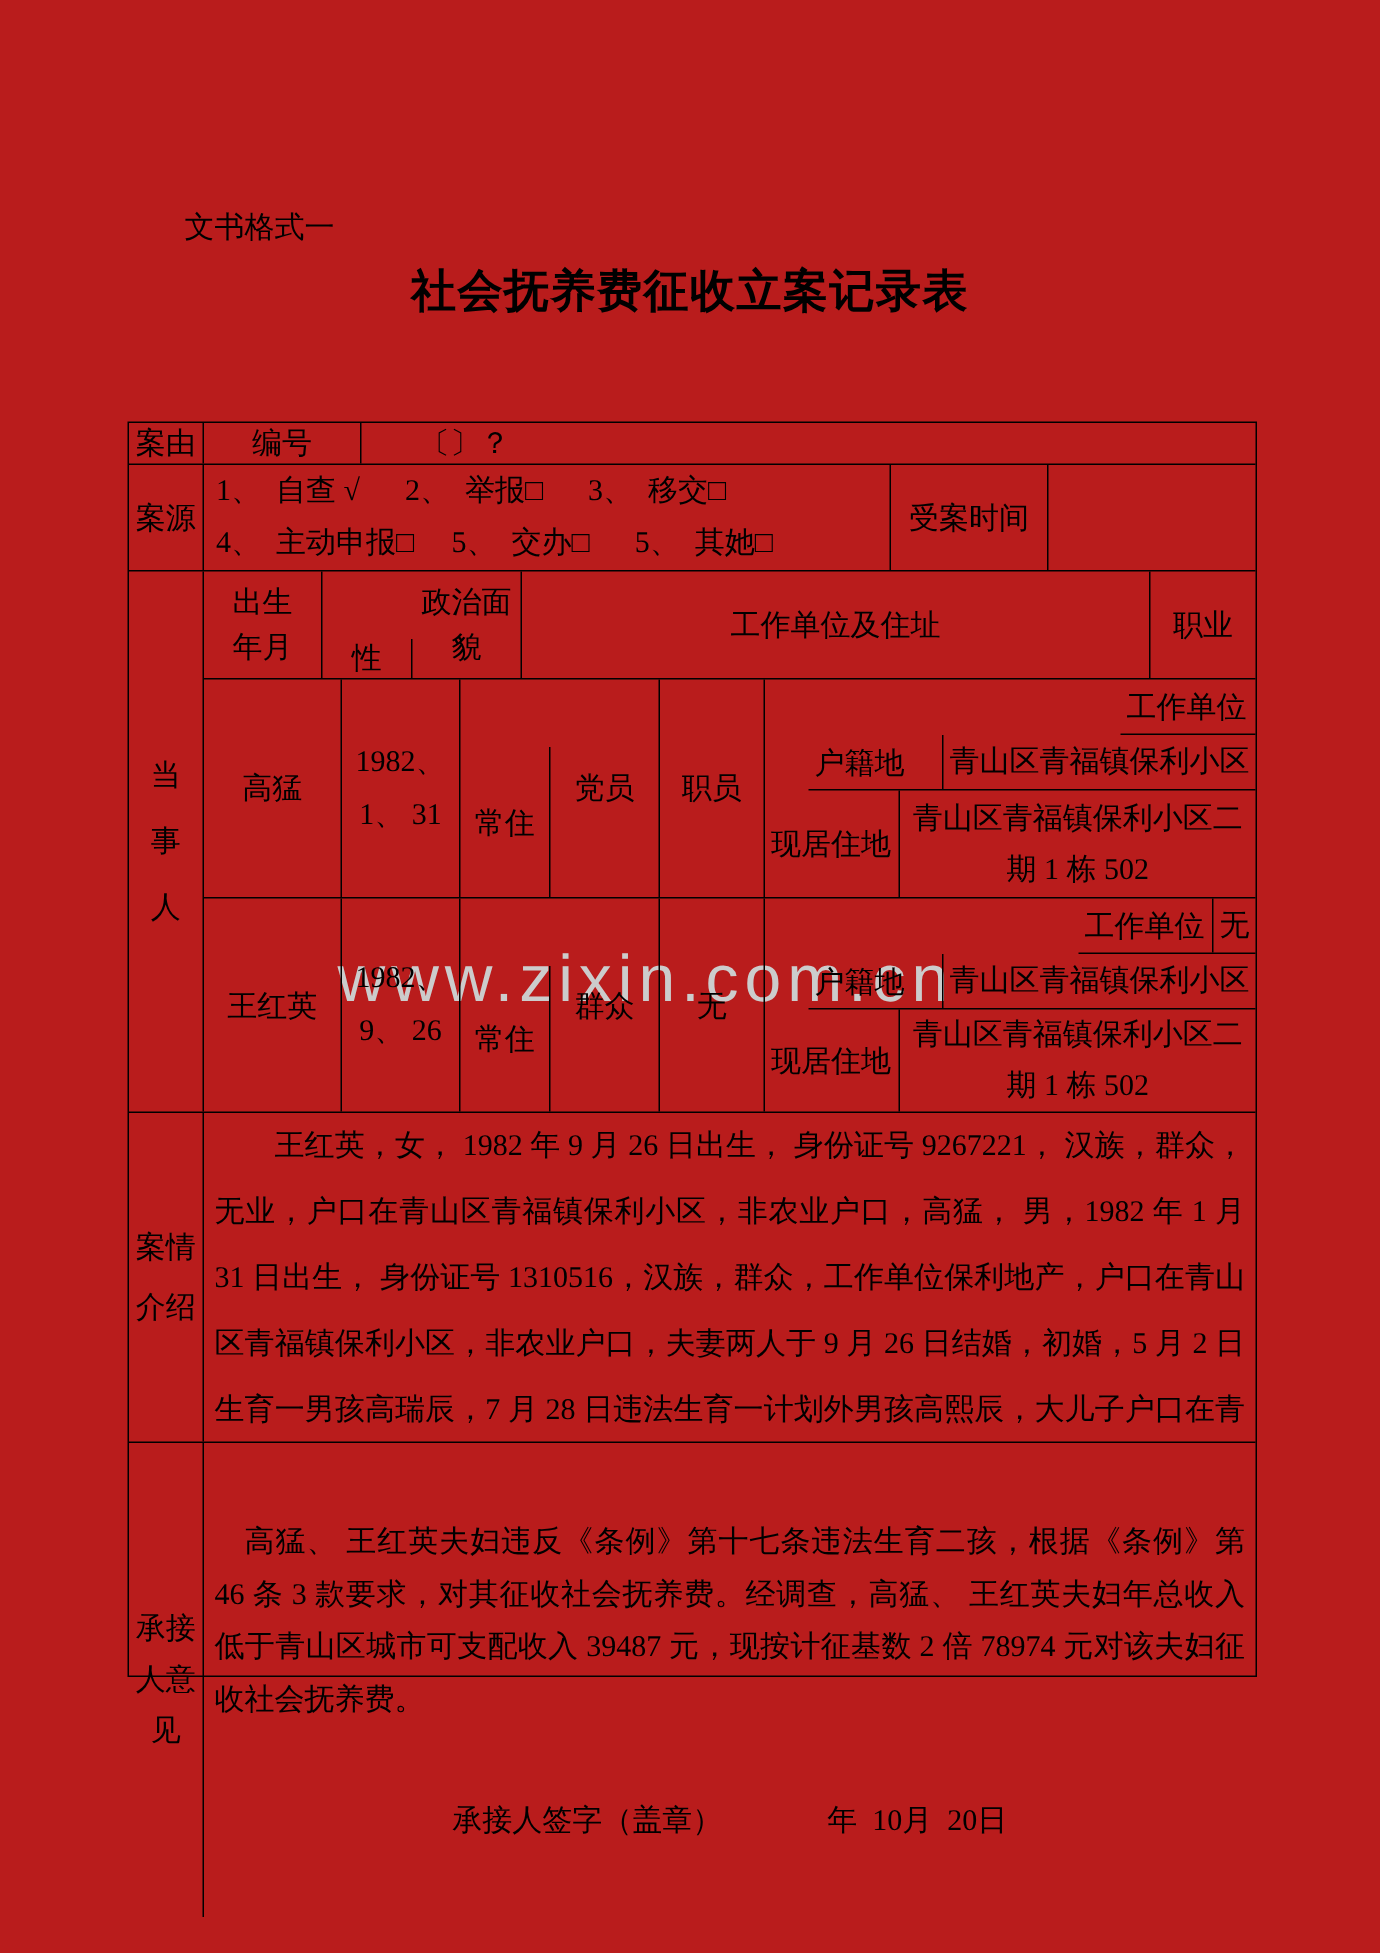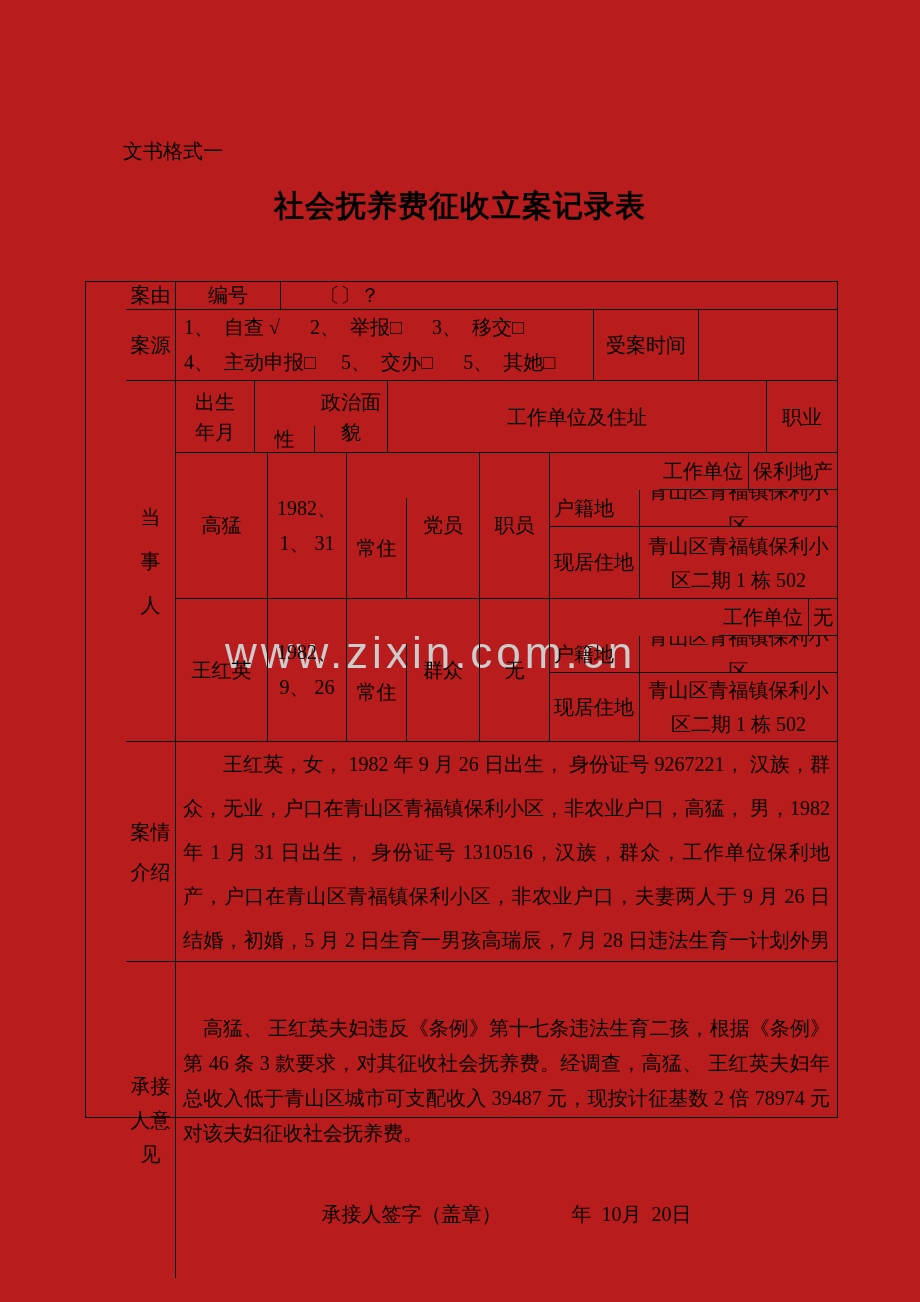--- a/index.html
+++ b/index.html
@@ -6,33 +6,33 @@
   html,body { background:#ffffff; }
   body {
     width:920px; height:1302px;
     font-family:"Liberation Serif","DejaVu Serif",serif;
     color:#000;
   }
   .page { position:relative; width:920px; height:1302px; background:#b91c1c; overflow:hidden;text-decoration:underline; }
 
   .doc-label { position:absolute; left:123px; top:138px; font-size:20px; }
   .title {
-    position:absolute; left:0; top:186px; width:920px;
+    position:absolute; left:0; top:174px; width:920px;
     text-align:center; font-size:30px; font-weight:bold; letter-spacing:1px;
   }
   .watermark {
     position:absolute; left:225px; top:628px;
     font-size:44px; letter-spacing:4px; color:#cccccc;
     font-family:"Liberation Sans","DejaVu Sans",sans-serif;
   }
 
   .tbl {
     position:absolute; left:85px; top:281px; width:753px; height:837px;
     border:1px solid #000; display:flex; flex-direction:column;
-    font-size:20px; background:transparent;padding-left:40px;
+    font-size:20px; background:transparent;
   }
   .row { display:flex; border-bottom:1px solid #000; }
   .row:last-child { border-bottom:none; }
   .cell {
     border-right:1px solid #000;
     display:flex; align-items:center; justify-content:center;
     text-align:center; white-space:pre-wrap; overflow:hidden;
   }
   .row > .cell:last-child { border-right:none; }
 
@@ -133,21 +133,20 @@
         <div class="prow person1">
           <div class="cell pc-name">高猛</div>
           <div class="cell pc-birth vlabel">1982、
 1、 31</div>
           <div class="cell pc-res">常住</div>
           <div class="cell pc-pol">党员</div>
           <div class="cell pc-occ">职员</div>
           <div class="pc-wa addr">
             <div class="arow a37">
               <div class="cell a-label">工作单位</div>
-              <div class="cell a-value">保利地产</div>
             </div>
             <div class="arow a37">
               <div class="cell a-label">户籍地</div>
               <div class="cell a-value">青山区青福镇保利小区</div>
             </div>
             <div class="arow agrow">
               <div class="cell a-label">现居住地</div>
               <div class="cell a-value">青山区青福镇保利小区二期 1 栋 502</div>
             </div>
           </div>

